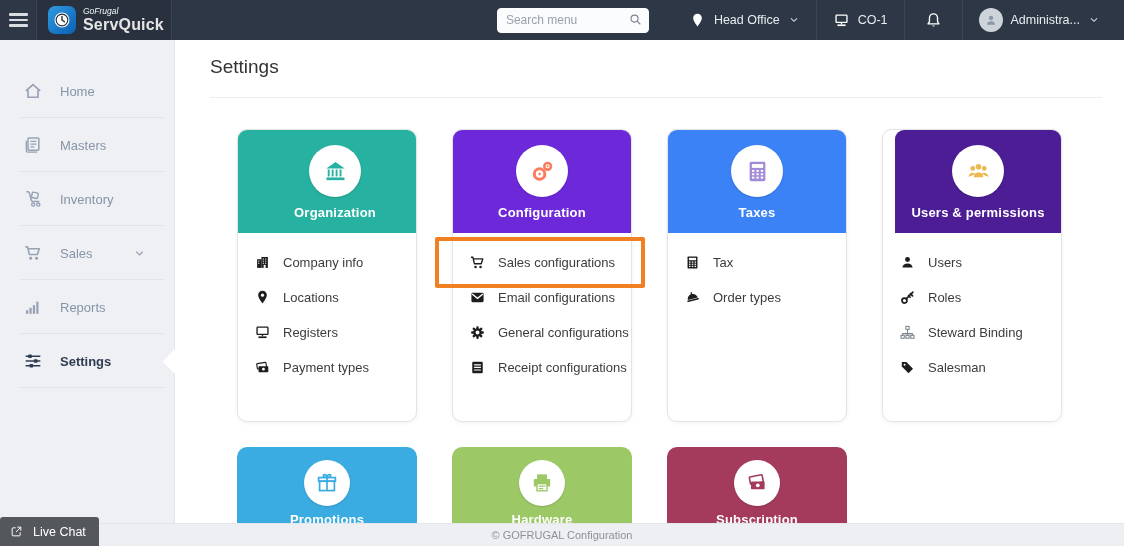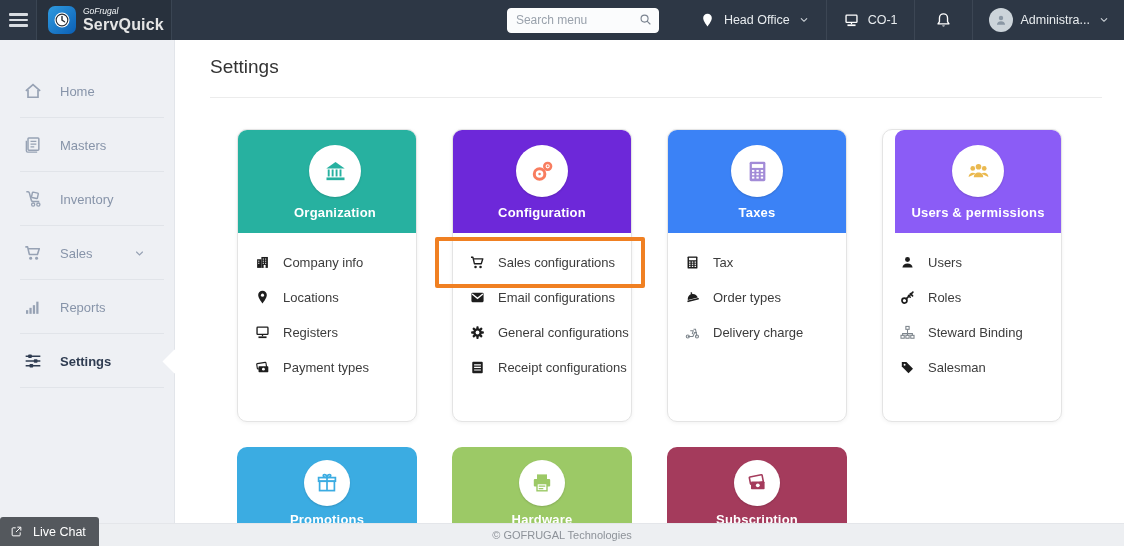--- a/index.html
+++ b/index.html
@@ -27,21 +27,21 @@
                      font-family:"Liberation Sans",sans-serif; outline:none; }
   .tb-search input::placeholder { color:#9aa2ac; }
   .tb-search .icn { position:absolute; right:6px; top:4.5px; width:15px; height:15px; color:#7b8490; }
   .tb-sec { display:flex; align-items:center; gap:8px; padding:0 16px; font-size:12.5px; white-space:nowrap; cursor:pointer; }
   .tb-sec .icn { width:17px; height:17px; color:#fff; }
   .tb-sec .caret { width:12px; height:12px; color:#cfd5da; }
   .sec-border { border-left:1px solid #3c4654; }
   .avatar { width:24px; height:24px; border-radius:50%; background:#ccd4da; display:flex;
             align-items:center; justify-content:center; overflow:hidden; }
   .avatar .icn { width:16px; height:16px; color:#8a97a4; }
-  .tb-user { padding-right:14px; }
+  .tb-user { padding-right:24px; }
 
   
   .sidebar { position:absolute; top:40px; left:0; width:175px; bottom:0; background:#eef0f4;
              border-right:1px solid #e2e5ea; padding-top:24px; z-index:2; }
   .side-item { height:54px; display:flex; align-items:center; gap:17px; padding-left:23px;
                color:#8794a9; font-size:13px; cursor:pointer; position:relative; }
   .side-item::after { content:''; position:absolute; left:20px; right:10px; bottom:0;
                       height:1px; background:#e1e4e9; }
   .side-item:last-child::after { display:none; }
   .side-item .icn { width:20px; height:20px; color:#97a2b4; }
@@ -446,39 +446,25 @@
               <svg viewBox="0 0 24 24" xmlns="http://www.w3.org/2000/svg">
                 <g transform="rotate(-14 12 12)">
                   <path d="M12 7c-3.9 0-7 2.9-7.2 6.9h14.4C19 9.9 15.9 7 12 7z" fill="currentColor"></path>
                   <rect x="3.6" y="14.6" width="16.8" height="2.3" rx="1.1" fill="currentColor"></rect>
                   <circle cx="12" cy="5.6" r="1.2" fill="currentColor"></circle>
                 </g>
               </svg>
             </span>
           <span>Order types</span>
         </li>
-        <li>
-          <span class="icn gray">
-              <svg viewBox="0 0 24 24" xmlns="http://www.w3.org/2000/svg">
-                <g fill="none" stroke="currentColor" stroke-width="1.5">
-                  <circle cx="5.4" cy="17.6" r="2.2"></circle>
-                  <circle cx="18.3" cy="17.6" r="2.2"></circle>
-                  <path d="M5.4 17.6h7.2l2.4-5.4h3.2"></path>
-                  <path d="M13.4 7.4h2.8l2.1 10"></path>
-                  <path d="M8.8 9.6h4.2l-1.4 4.6"></path>
-                </g>
-              </svg>
-            </span>
-          <span>Delivery charge</span>
-        </li>
       </ul>
     </section>
 
     <section class="card">
-      <div class="card-head" style="background-color: #8b5cf6; margin-left: 12px;">
+      <div class="card-head" style="background-color: #4c1d95; margin-left: 12px;">
         <span class="circle">
           <span class="icn" style="color: rgb(234, 185, 80);">
               <svg viewBox="0 0 24 24" xmlns="http://www.w3.org/2000/svg">
                 <circle cx="6.9" cy="9.3" r="2.1" fill="currentColor"></circle>
                 <circle cx="17.1" cy="9.3" r="2.1" fill="currentColor"></circle>
                 <circle cx="12" cy="7.8" r="2.5" fill="currentColor"></circle>
                 <path d="M3.2 16.8c0-2.1 1.7-3.6 3.7-3.6 1 0 1.9.3 2.5.9z" fill="currentColor"></path>
                 <path d="M20.8 16.8c0-2.1-1.7-3.6-3.7-3.6-1 0-1.9.3-2.5.9z" fill="currentColor"></path>
                 <path d="M7.8 17c0-2.4 1.9-4.2 4.2-4.2s4.2 1.8 4.2 4.2z" fill="currentColor"></path>
               </svg>
@@ -570,21 +556,21 @@
               <circle cx="12.8" cy="14.3" r="1.9" fill="#fff"></circle>
             </svg>
           </span>
       </span>
       <span class="card-title">Subscription</span>
     </section>
   </div>
 </main>
 
 <footer class="footer">
-  <span>© GOFRUGAL Technologies</span>
+  <span>© GOFRUGAL Configuration</span>
 </footer>
 
 <button class="live-chat">
   <span class="icn">
       <svg viewBox="0 0 24 24" xmlns="http://www.w3.org/2000/svg">
         <path d="M10.5 5.2H5.6A1.6 1.6 0 0 0 4 6.8v11.6A1.6 1.6 0 0 0 5.6 20h11.6a1.6 1.6 0 0 0 1.6-1.6v-4.9" fill="none" stroke="currentColor" stroke-width="1.8"></path>
         <path d="M13.6 4H20v6.4M19.5 4.5 11 13" fill="none" stroke="currentColor" stroke-width="1.8"></path>
       </svg>
     </span>
   <span>Live Chat</span>

